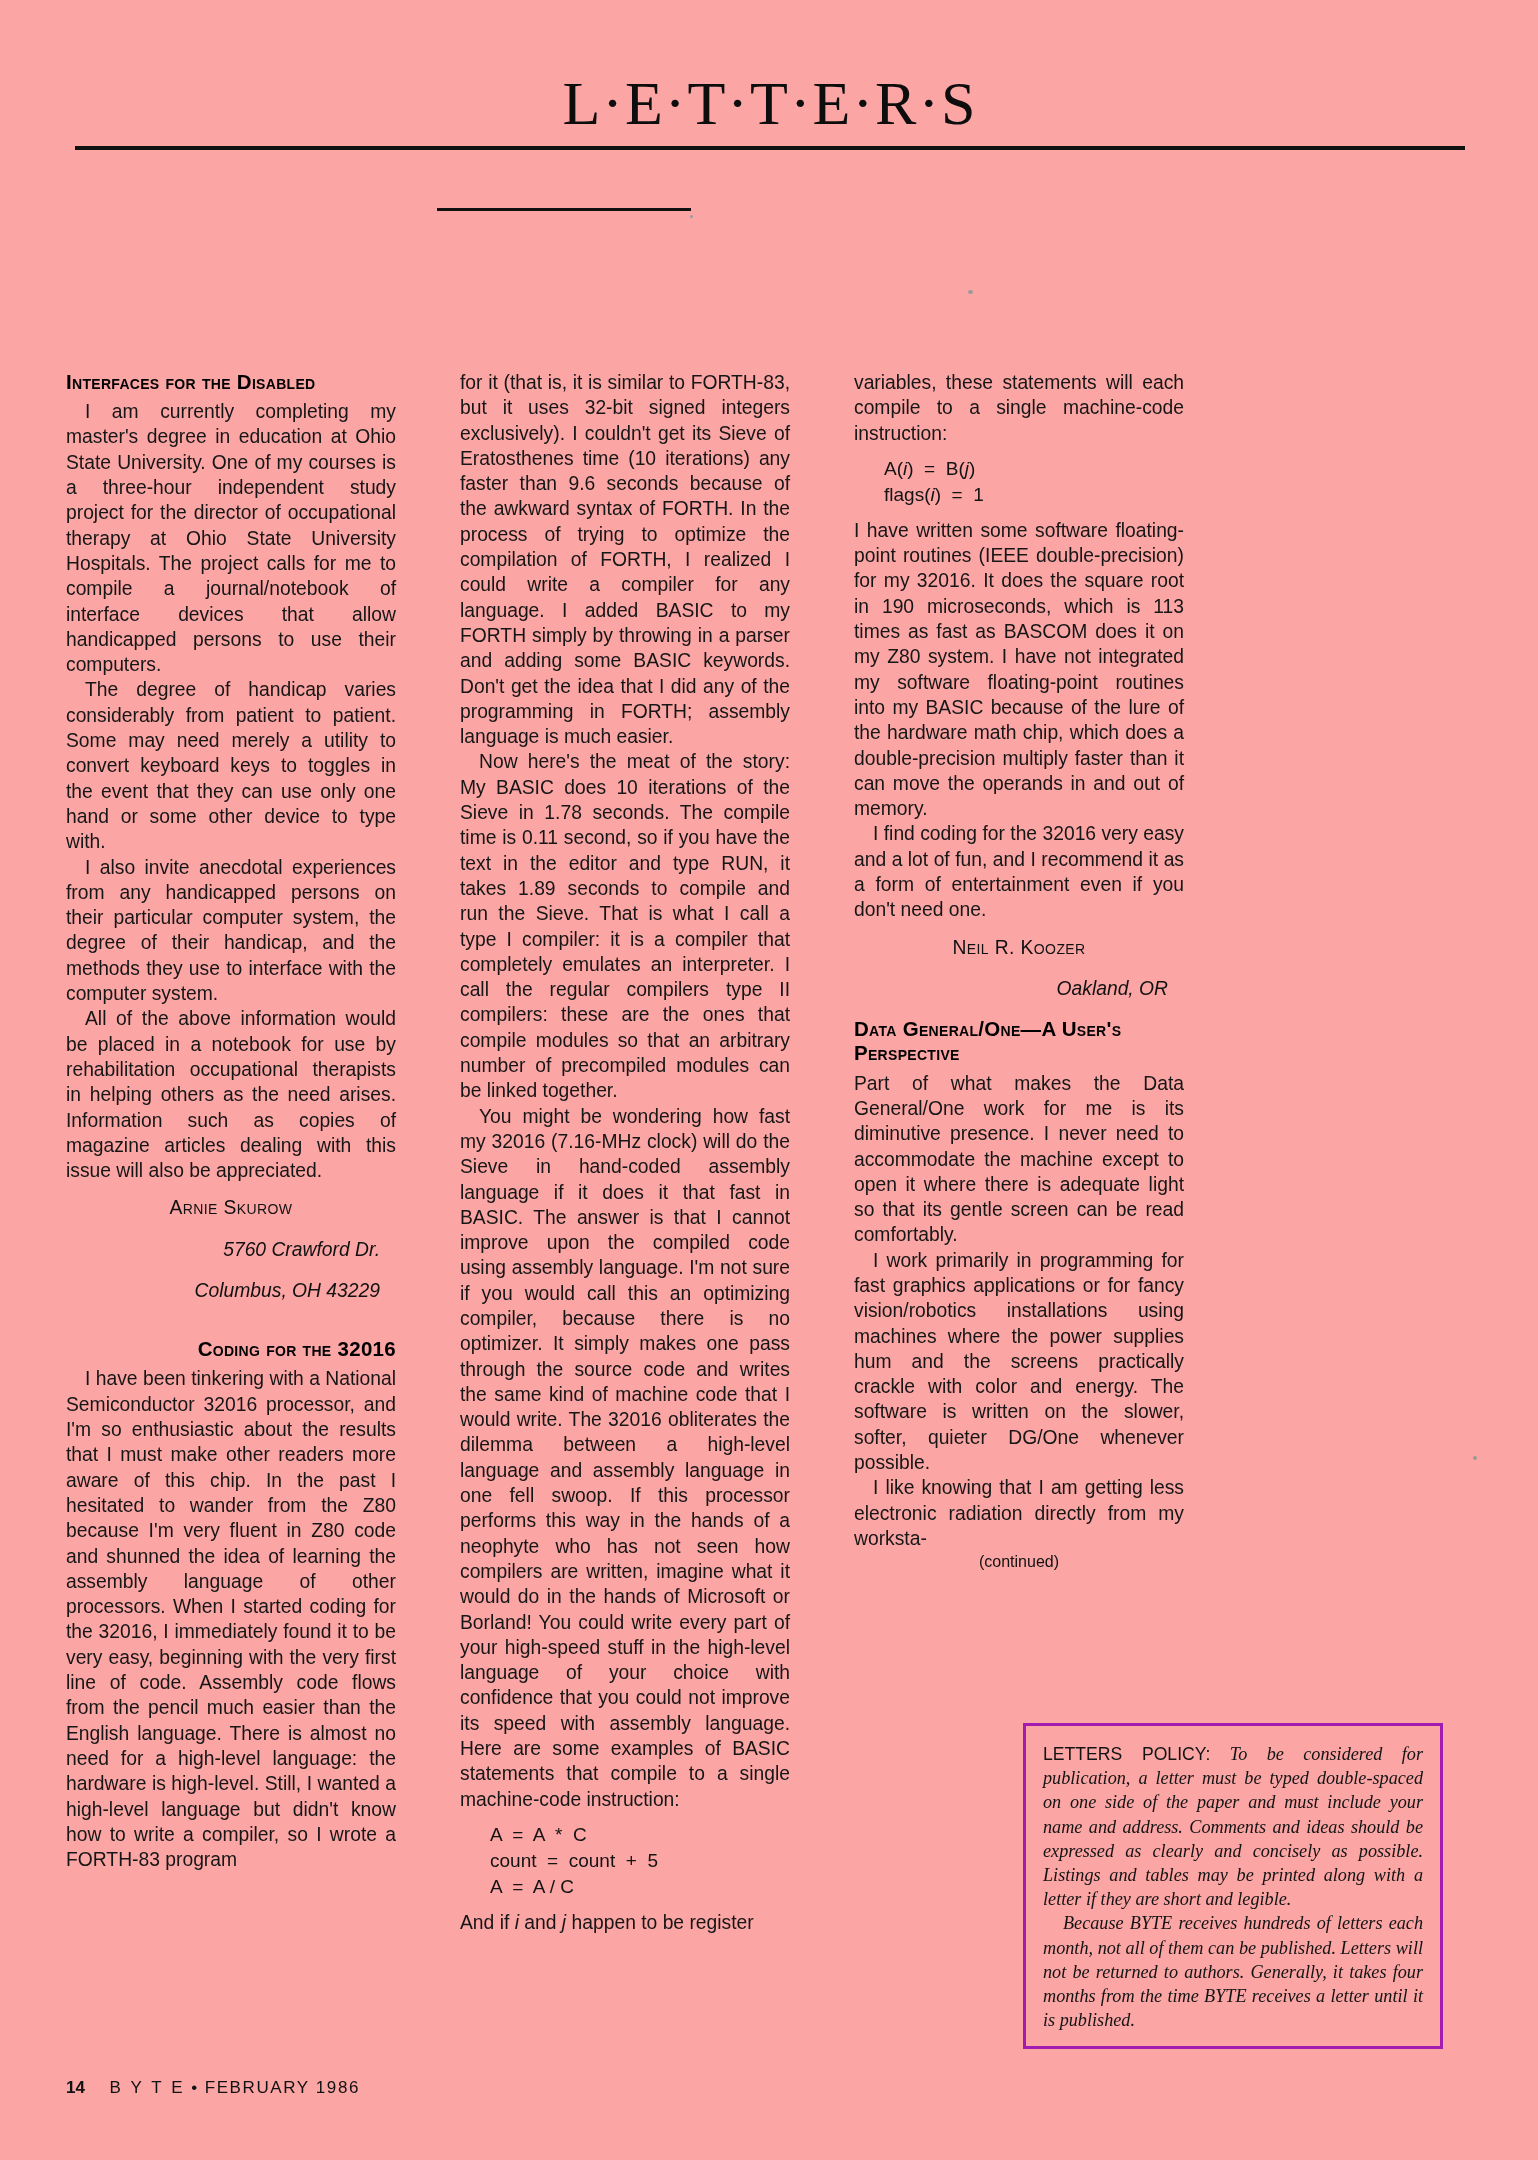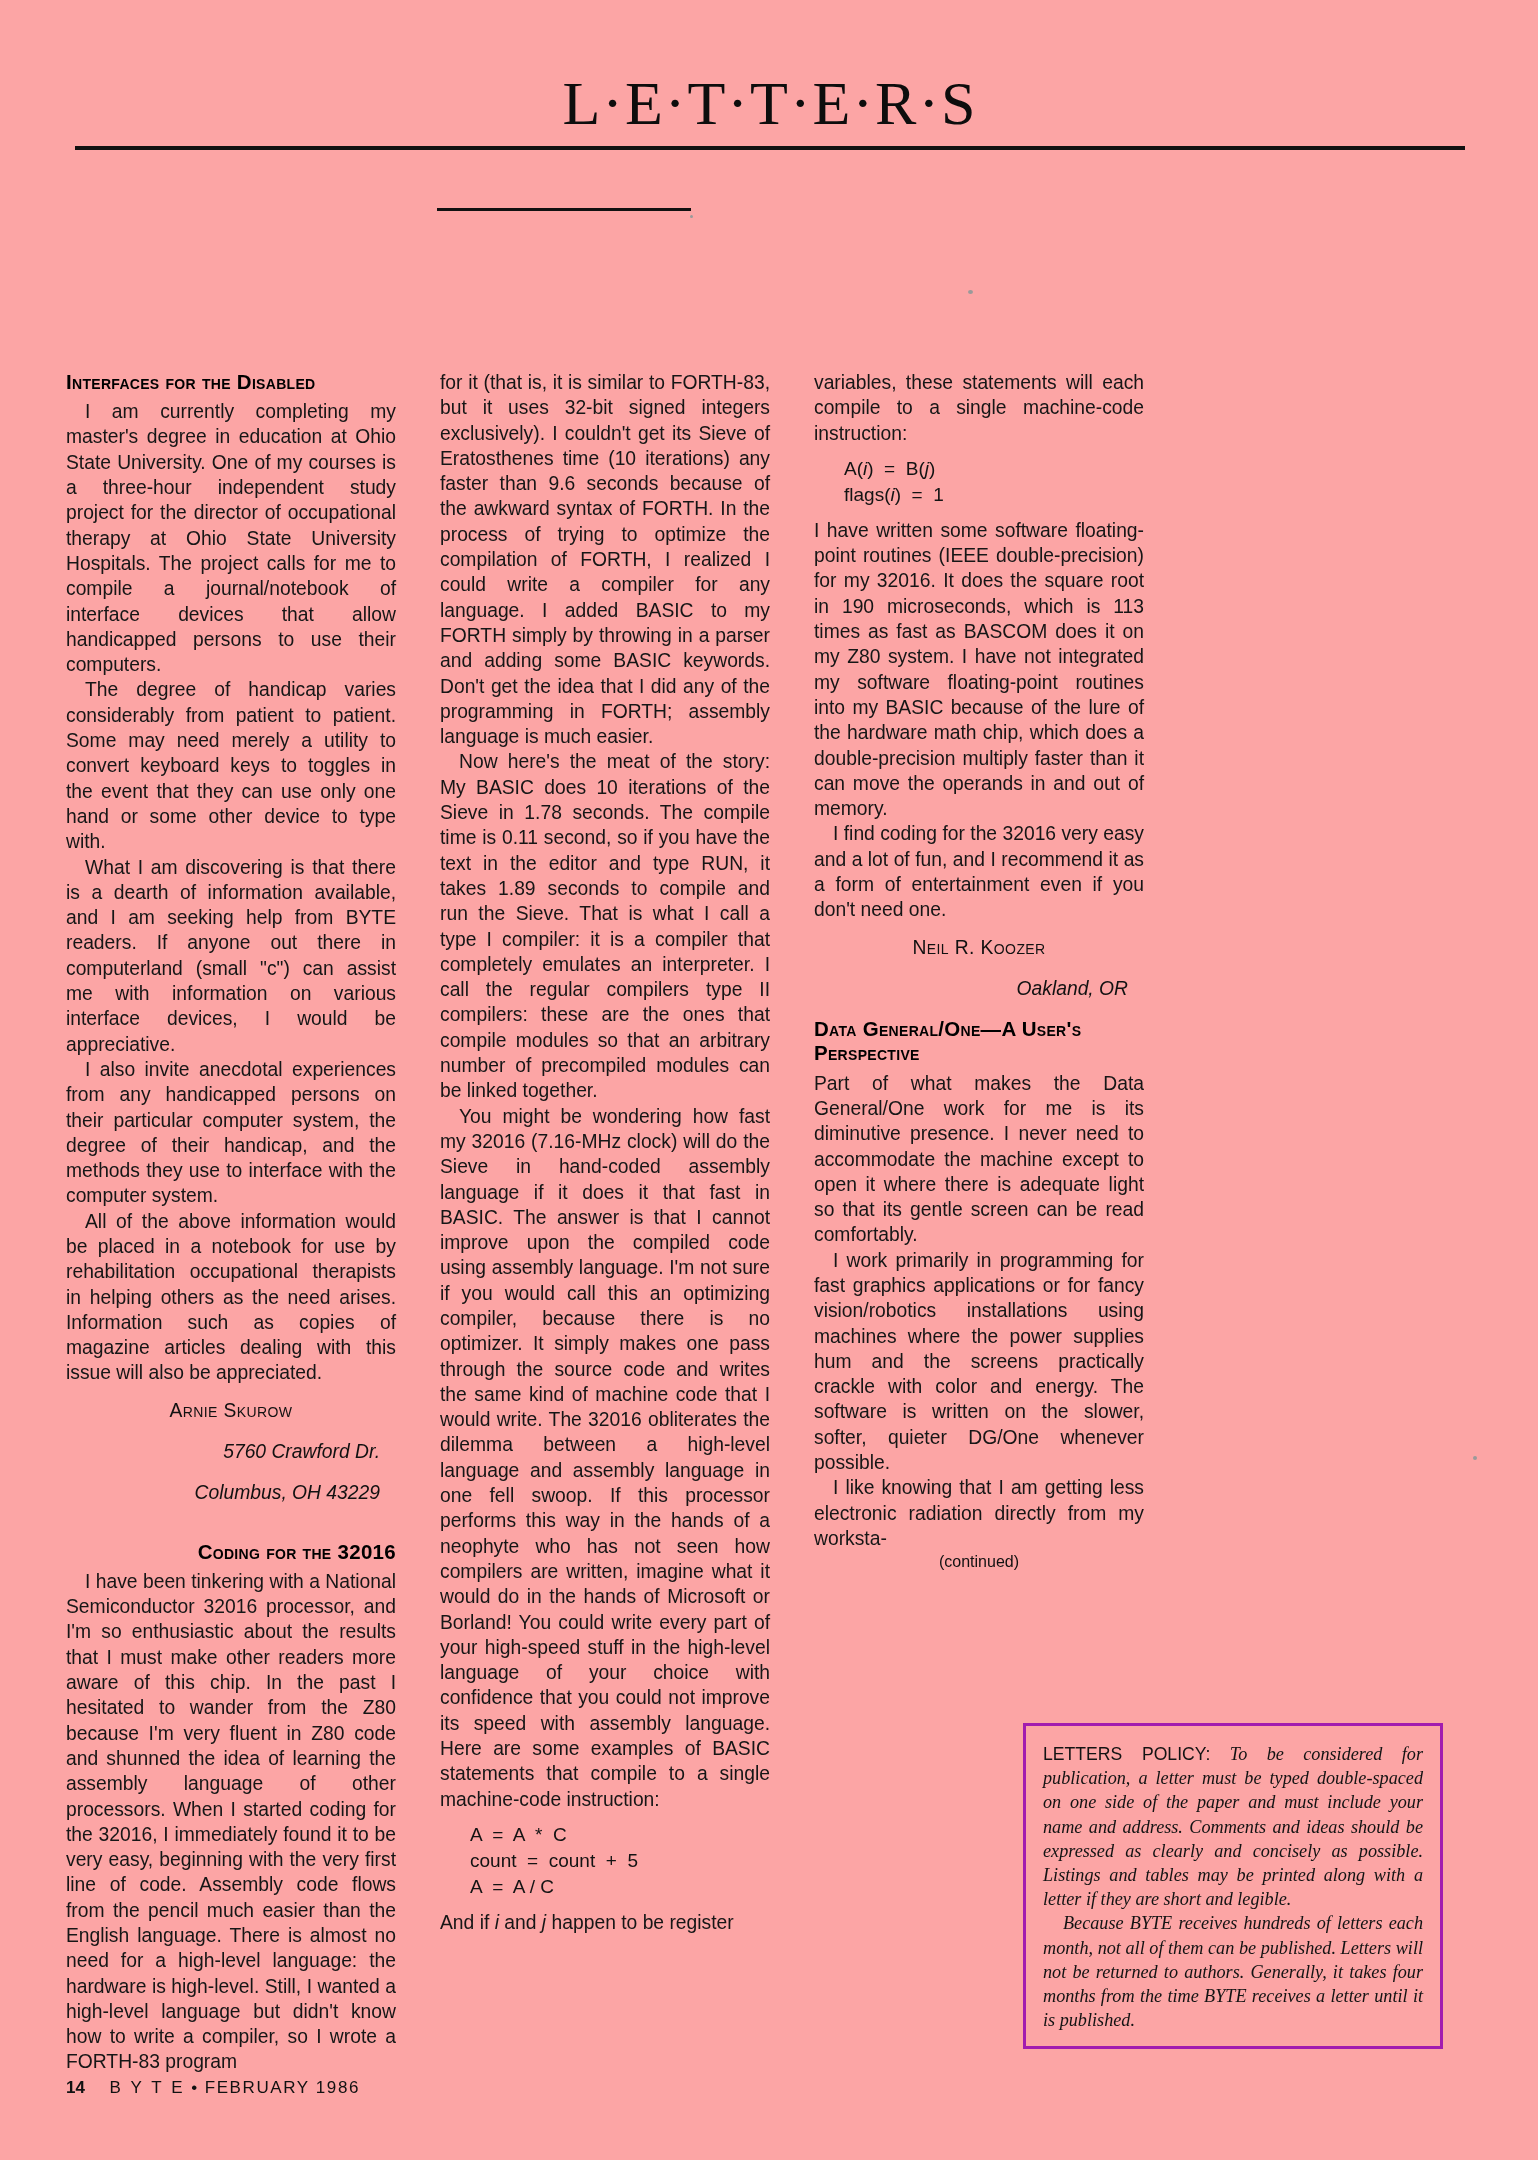--- a/index.html
+++ b/index.html
@@ -54,21 +54,21 @@
     background: #111111;
   }
 
   
   .columns {
     position: absolute;
     left: 66px;
     top: 370px;
     width: 1405px;
     display: flex;
-    gap: 44px;
+    gap: 64px;
   }
   .col {
     width: 330px;
     flex: 0 0 330px;
   }
 
   h2.letter-head {
     font-family: "Liberation Sans", sans-serif;
     font-weight: bold;
     font-size: 20.5px;
@@ -181,21 +181,20 @@
     <div class="masthead-title">L·E·T·T·E·R·S</div>
   </div>
   <div class="rule-wide"></div>
   <div class="rule-narrow"></div>
 
   <div class="columns">
     <div class="col" id="col-0">
         <h2 class="letter-head">Interfaces for the Disabled</h2>
         <p class="body indent">I am currently completing my master's degree in education at Ohio State University. One of my courses is a three-hour independent study project for the director of occupational therapy at Ohio State University Hospitals. The project calls for me to compile a journal/notebook of interface devices that allow handicapped persons to use their computers.</p>
         <p class="body indent">The degree of handicap varies considerably from patient to patient. Some may need merely a utility to convert keyboard keys to toggles in the event that they can use only one hand or some other device to type with.</p>
-        <p class="body indent">What I am discovering is that there is a dearth of information available, and I am seeking help from BYTE readers. If anyone out there in computerland (small "c") can assist me with information on various interface devices, I would be appreciative.</p>
         <p class="body indent">I also invite anecdotal experiences from any handicapped persons on their particular computer system, the degree of their handicap, and the methods they use to interface with the computer system.</p>
         <p class="body indent">All of the above information would be placed in a notebook for use by rehabilitation occupational therapists in helping others as the need arises. Information such as copies of magazine articles dealing with this issue will also be appreciated.</p>
         <p class="sig-name">Arnie Skurow</p>
         <p class="sig-addr">5760 Crawford Dr.</p>
         <p class="sig-addr">Columbus, OH 43229</p>
         <h2 class="letter-head spaced">Coding for the 32016</h2>
         <p class="body indent">I have been tinkering with a National Semiconductor 32016 processor, and I'm so enthusiastic about the results that I must make other readers more aware of this chip. In the past I hesitated to wander from the Z80 because I'm very fluent in Z80 code and shunned the idea of learning the assembly language of other processors. When I started coding for the 32016, I immediately found it to be very easy, beginning with the very first line of code. Assembly code flows from the pencil much easier than the English language. There is almost no need for a high-level language: the hardware is high-level. Still, I wanted a high-level language but didn't know how to write a compiler, so I wrote a FORTH-83 program</p>
       </div>
     <div class="col" id="col-1">
         <p class="body">for it (that is, it is similar to FORTH-83, but it uses 32-bit signed integers exclusively). I couldn't get its Sieve of Eratosthenes time (10 iterations) any faster than 9.6 seconds because of the awkward syntax of FORTH. In the process of trying to optimize the compilation of FORTH, I realized I could write a compiler for any language. I added BASIC to my FORTH simply by throwing in a parser and adding some BASIC keywords. Don't get the idea that I did any of the programming in FORTH; assembly language is much easier.</p>

